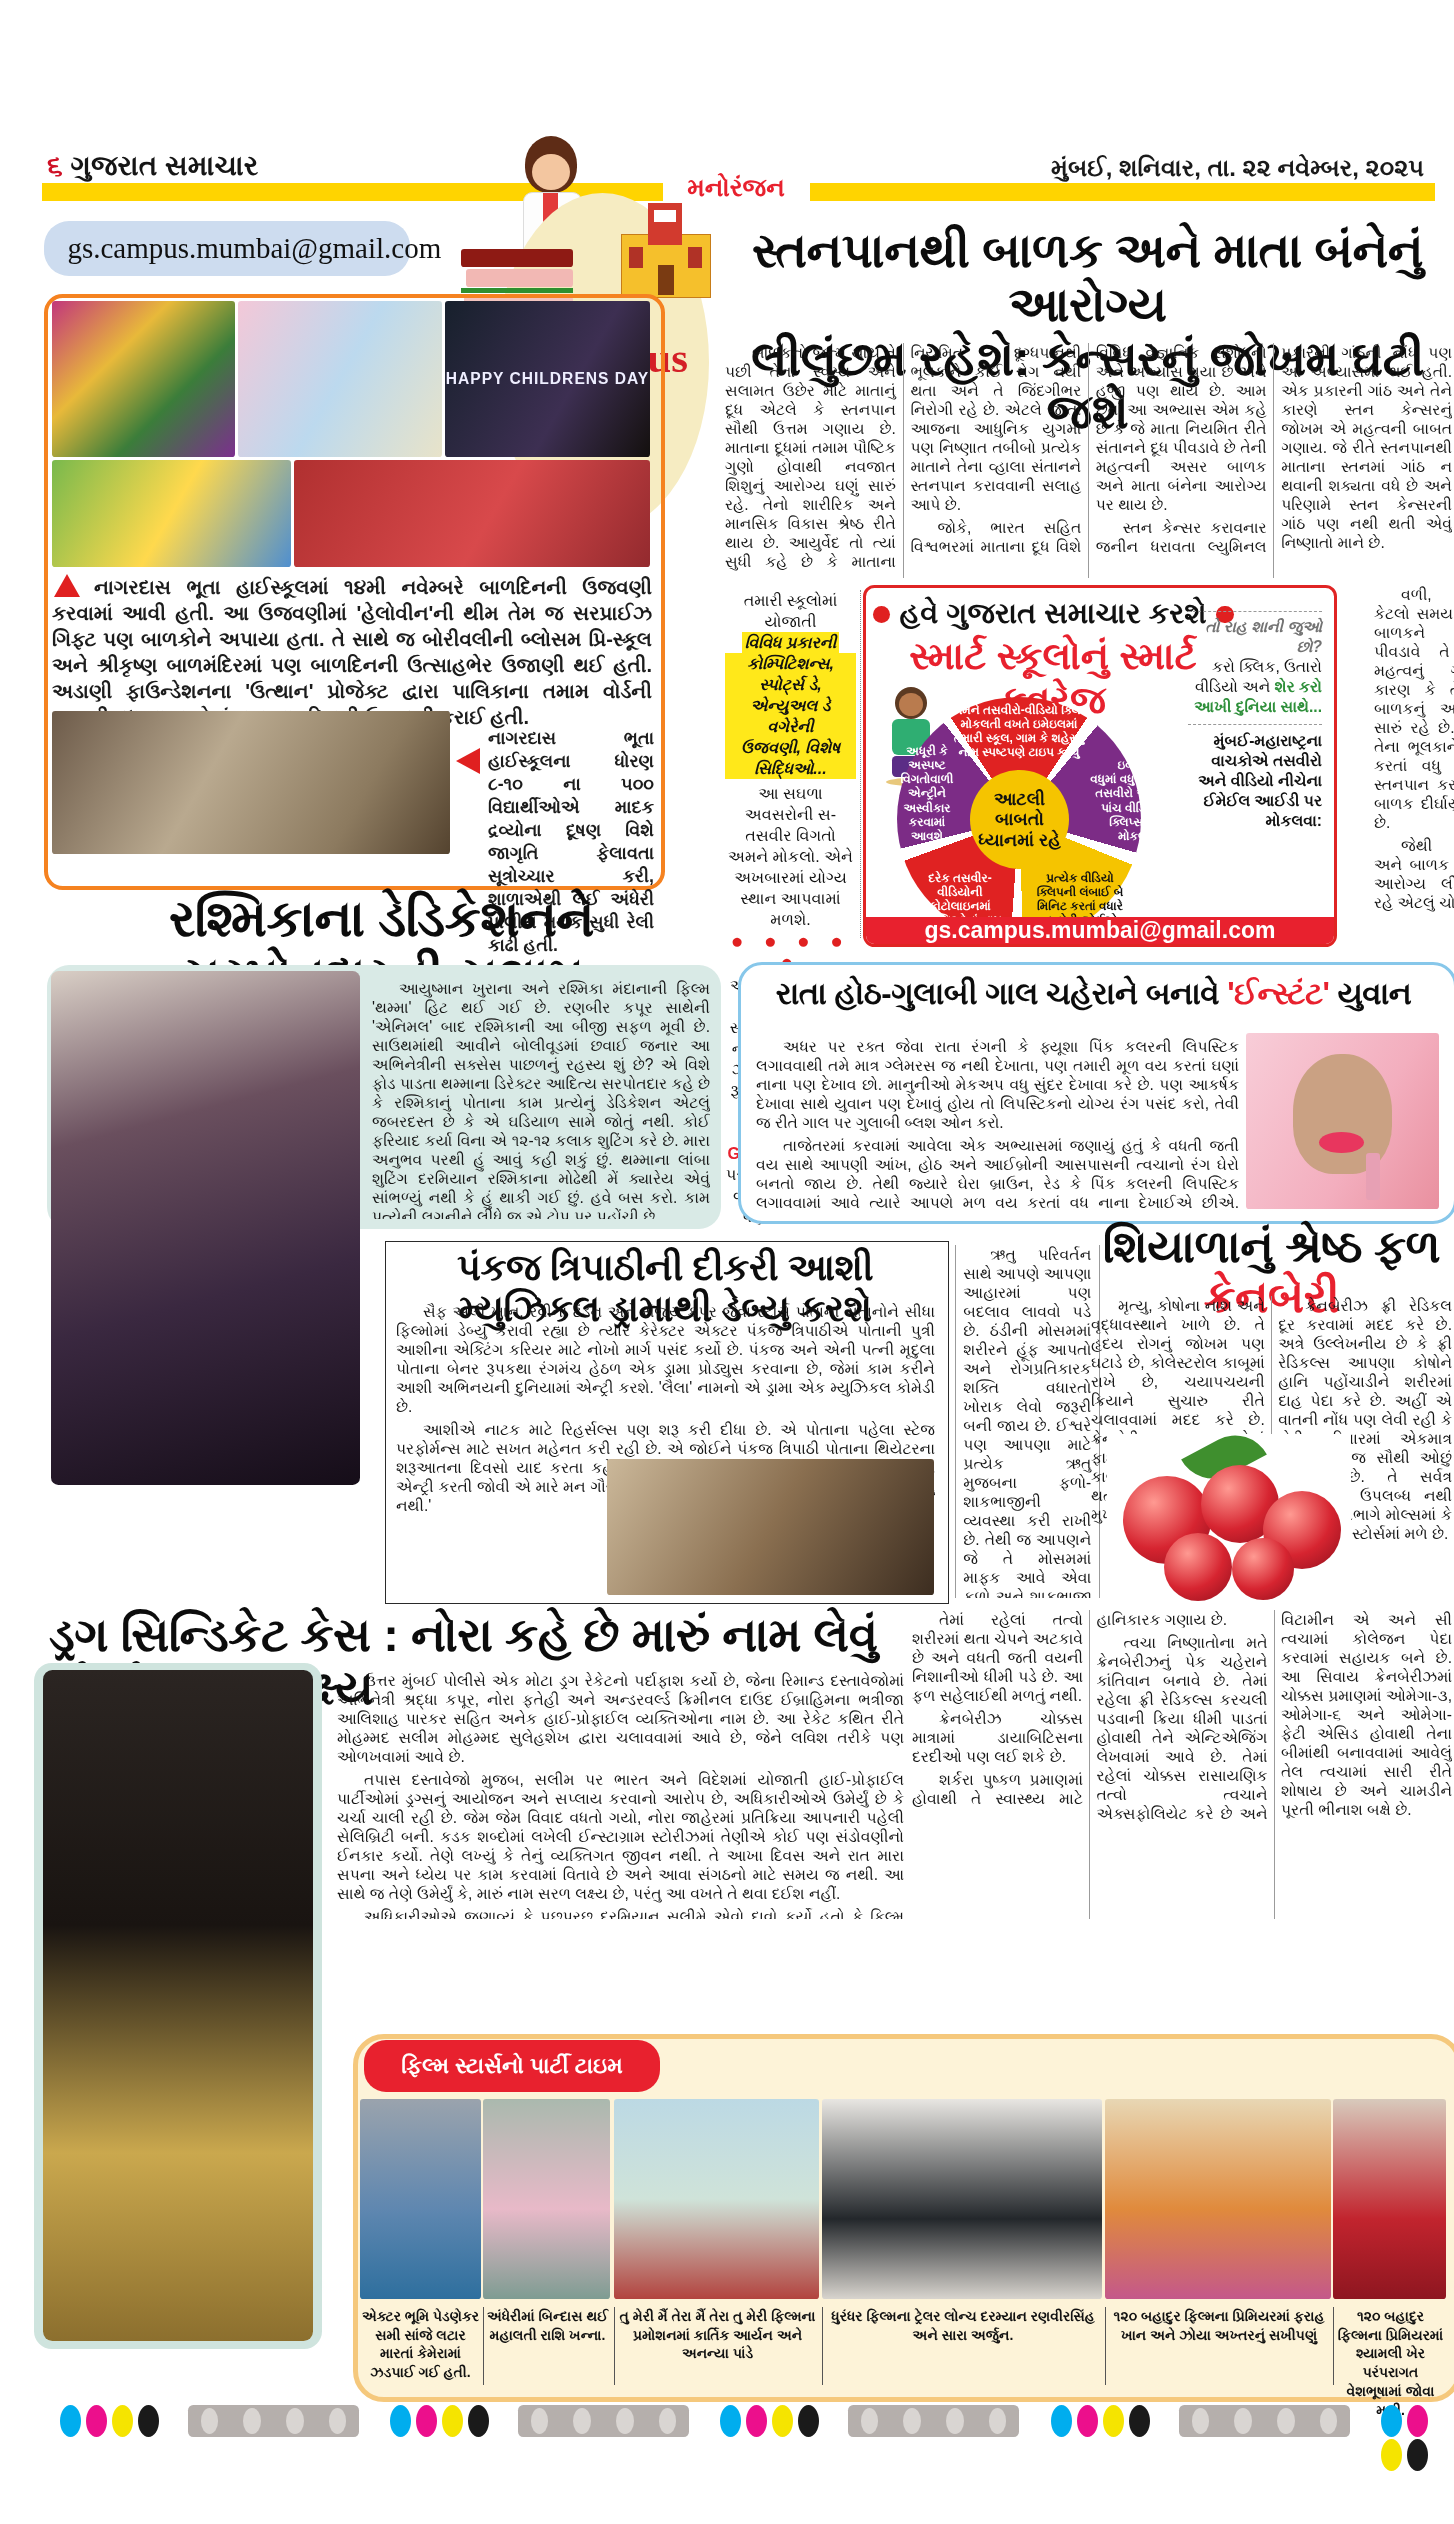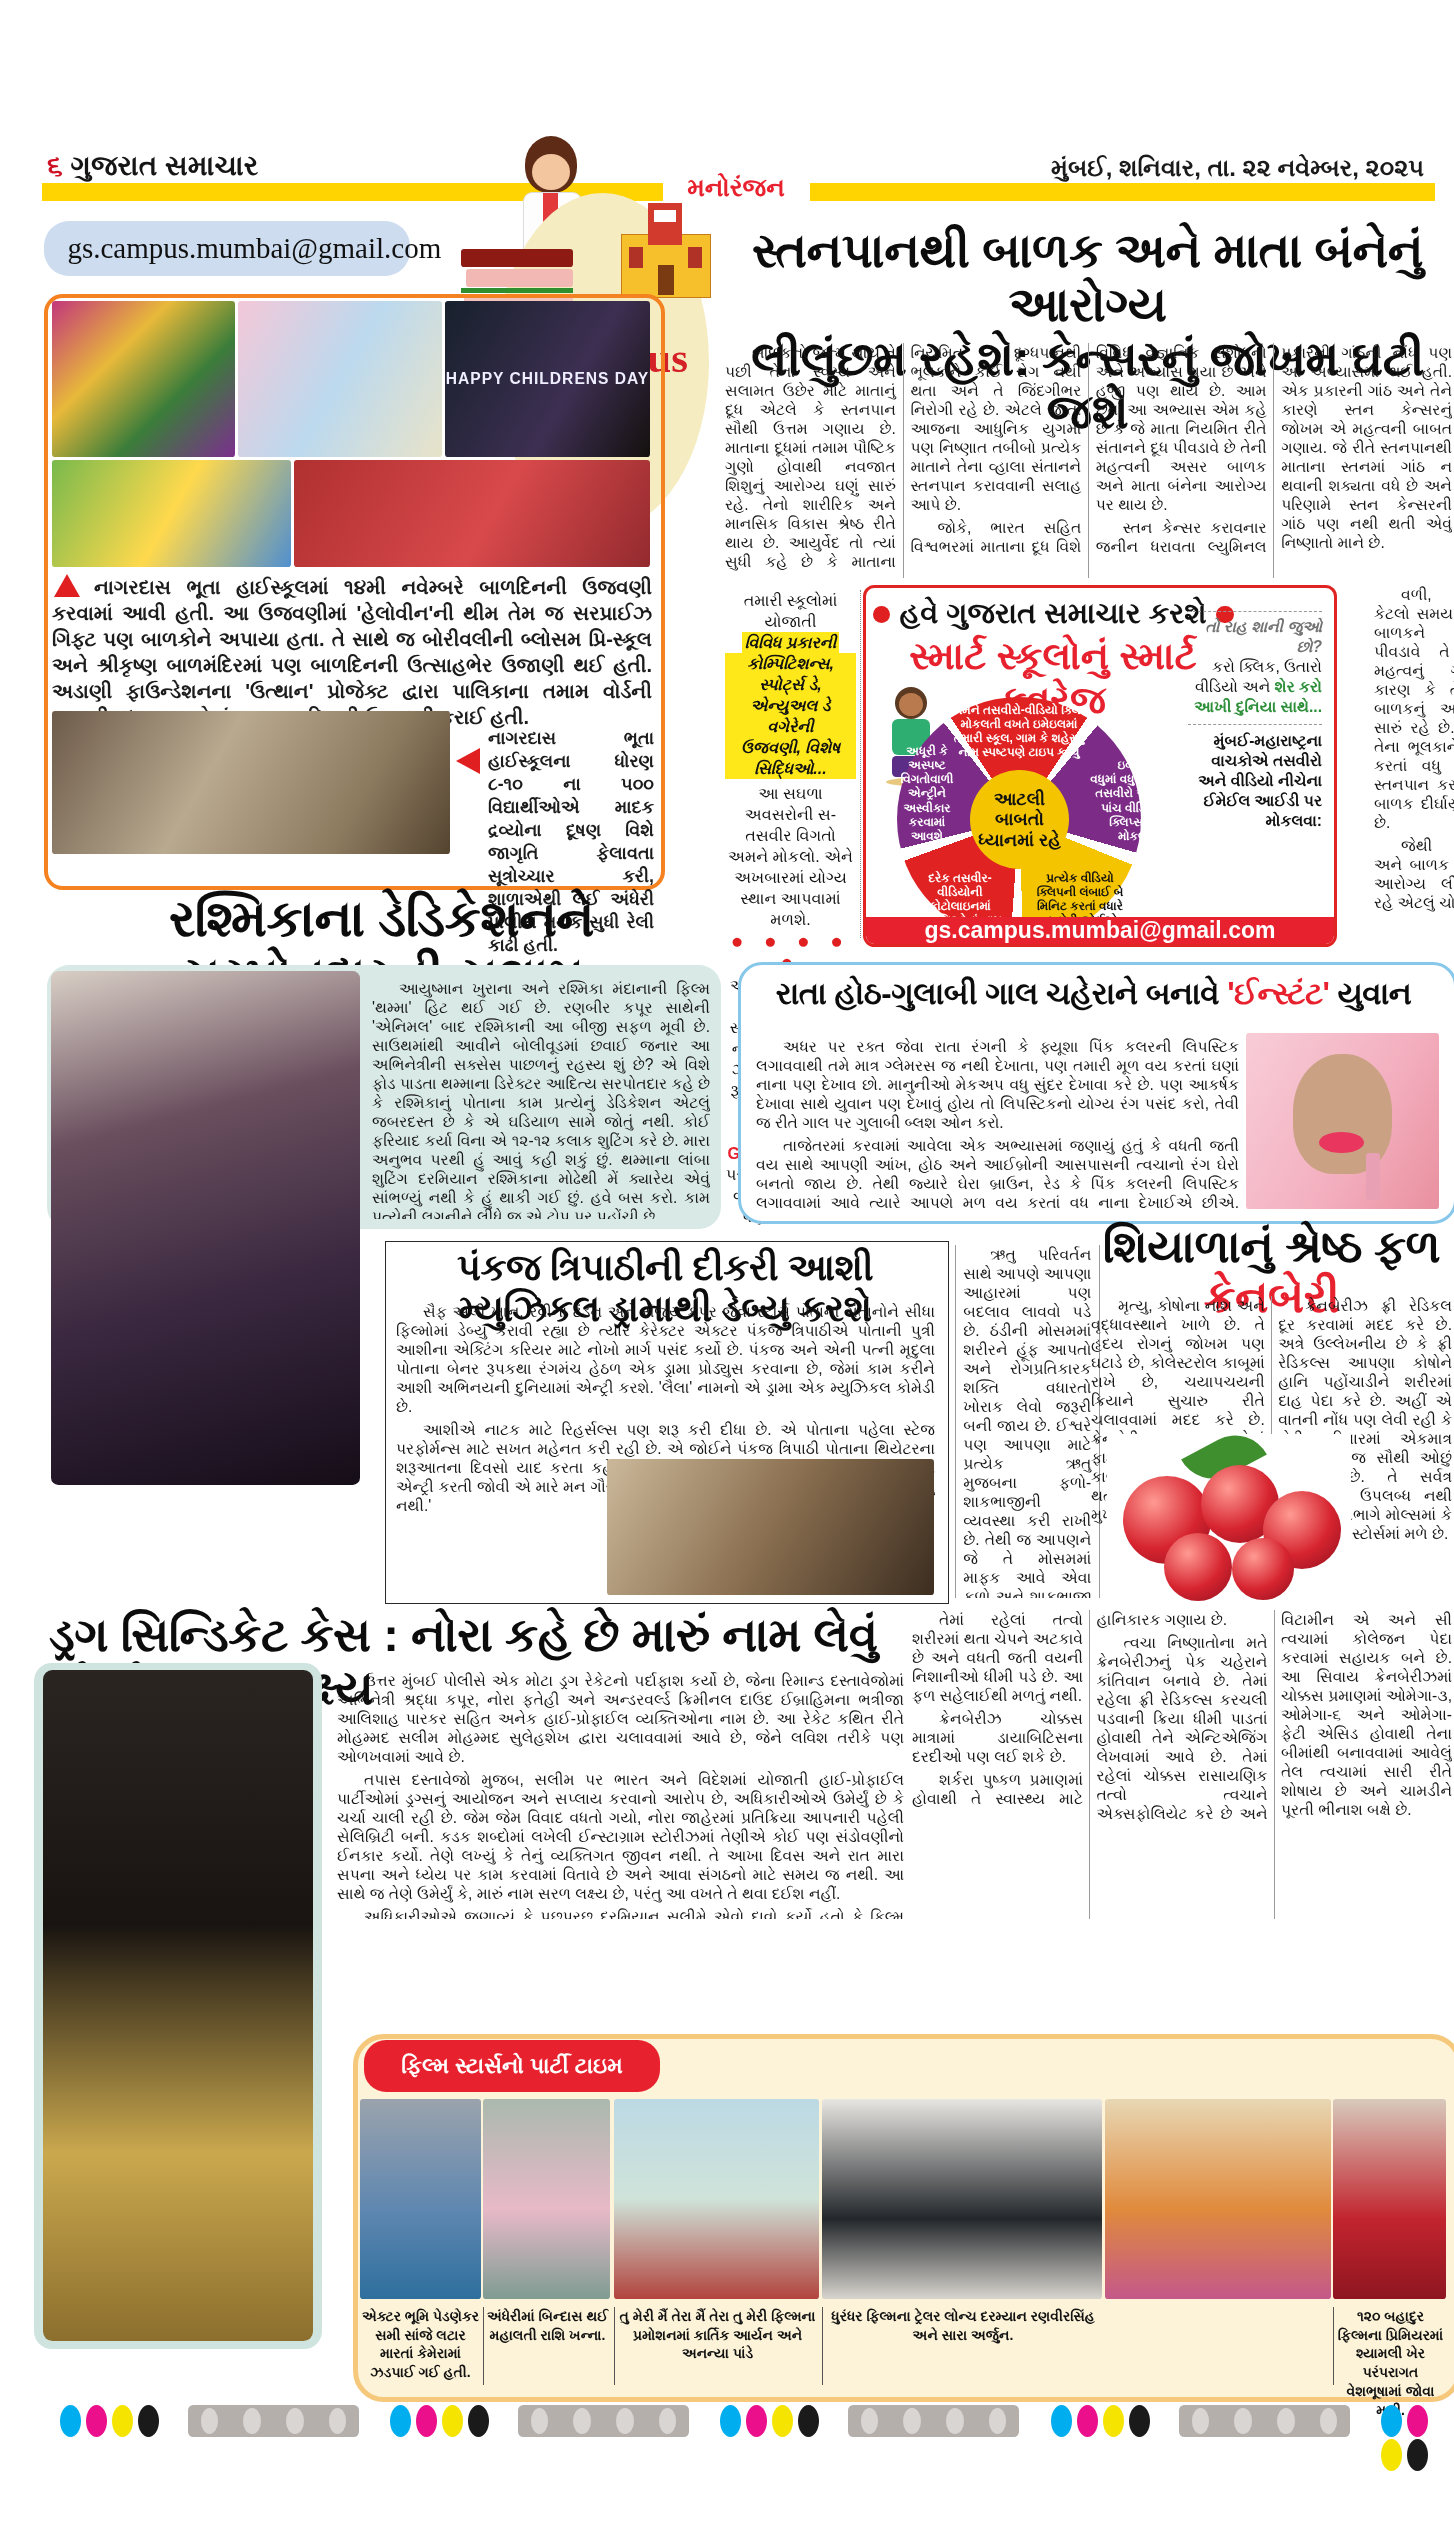--- a/index.html
+++ b/index.html
@@ -268,20 +268,21 @@
   <div class="abs photo ph-p2" style="left:483px;top:2099px;width:127px;height:200px;"></div>
   <div class="abs photo ph-p3" style="left:614px;top:2099px;width:205px;height:200px;"></div>
   <div class="abs photo ph-p4" style="left:822px;top:2099px;width:280px;height:200px;"></div>
   <div class="abs photo ph-p5" style="left:1105px;top:2099px;width:226px;height:200px;"></div>
   <div class="abs photo ph-p6" style="left:1333px;top:2099px;width:113px;height:200px;"></div>
 
   <div class="abs ctr" style="left:360px;top:2307px;width:121px;height:78px;font-size:14px;line-height:18.7px;font-weight:600;">એક્ટર ભૂમિ પેડણેકર સમી સાંજે લટાર મારતાં કેમેરામાં ઝડપાઈ ગઈ હતી.</div>
   <div class="abs ctr" style="left:483px;top:2307px;width:127px;height:78px;font-size:14px;line-height:18.7px;font-weight:600;border-left:1px solid #555;">અંધેરીમાં બિન્દાસ થઈ મહાલતી રાશિ ખન્ના.</div>
   <div class="abs ctr" style="left:614px;top:2307px;width:205px;height:78px;font-size:14px;line-height:18.7px;font-weight:600;border-left:1px solid #555;">તુ મેરી મૈં તેરા મૈં તેરા તુ મેરી ફિલ્મના પ્રમોશનમાં કાર્તિક આર્યન અને અનન્યા પાંડે</div>
   <div class="abs ctr" style="left:822px;top:2307px;width:280px;height:78px;font-size:14px;line-height:18.7px;font-weight:600;border-left:1px solid #555;">ધુરંધર ફિલ્મના ટ્રેલર લોન્ચ દરમ્યાન રણવીરસિંહ અને સારા અર્જુન.</div>
+  <div class="abs ctr" style="left:1105px;top:2307px;width:226px;height:78px;font-size:14px;line-height:18.7px;font-weight:600;border-left:1px solid #555;">૧૨૦ બહાદુર ફિલ્મના પ્રિમિયરમાં ફરાહ ખાન અને ઝોયા અખ્તરનું સખીપણું</div>
   <div class="abs ctr" style="left:1333px;top:2307px;width:113px;height:78px;font-size:14px;line-height:18.7px;font-weight:600;border-left:1px solid #555;">૧૨૦ બહાદુર ફિલ્મના પ્રિમિયરમાં શ્યામલી ખેર પરંપરાગત વેશભૂષામાં જોવા મળી.</div>
 
   <div class="abs" style="left:57px;top:2405px;">
     <span class="mark-dot" style="background:#00adee;"></span><span class="mark-dot" style="background:#ec0f8c;"></span><span class="mark-dot" style="background:#f5e400;"></span><span class="mark-dot" style="background:#1a1a1a;"></span>
   </div>
   <div class="abs mark-bar" style="left:188px;top:2405px;width:171px;">
       <i></i>
       <i></i>
       <i></i>
       <i></i>

